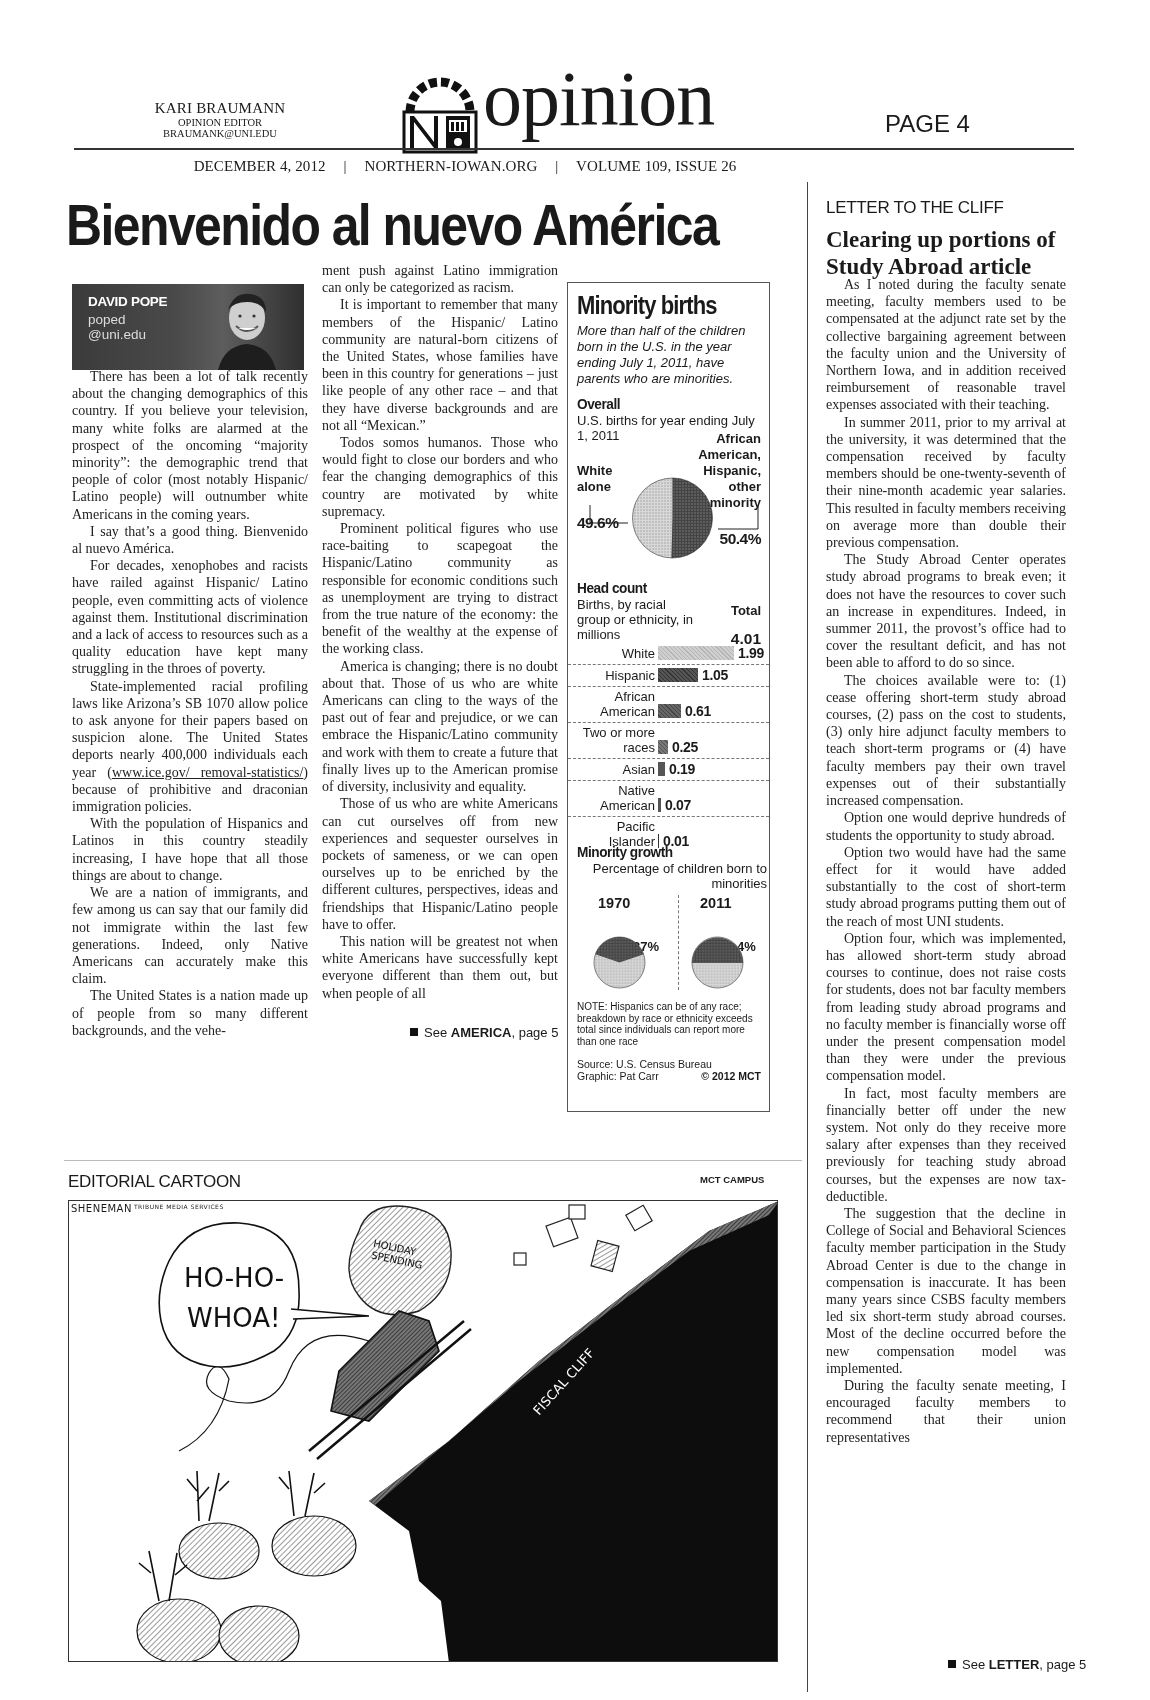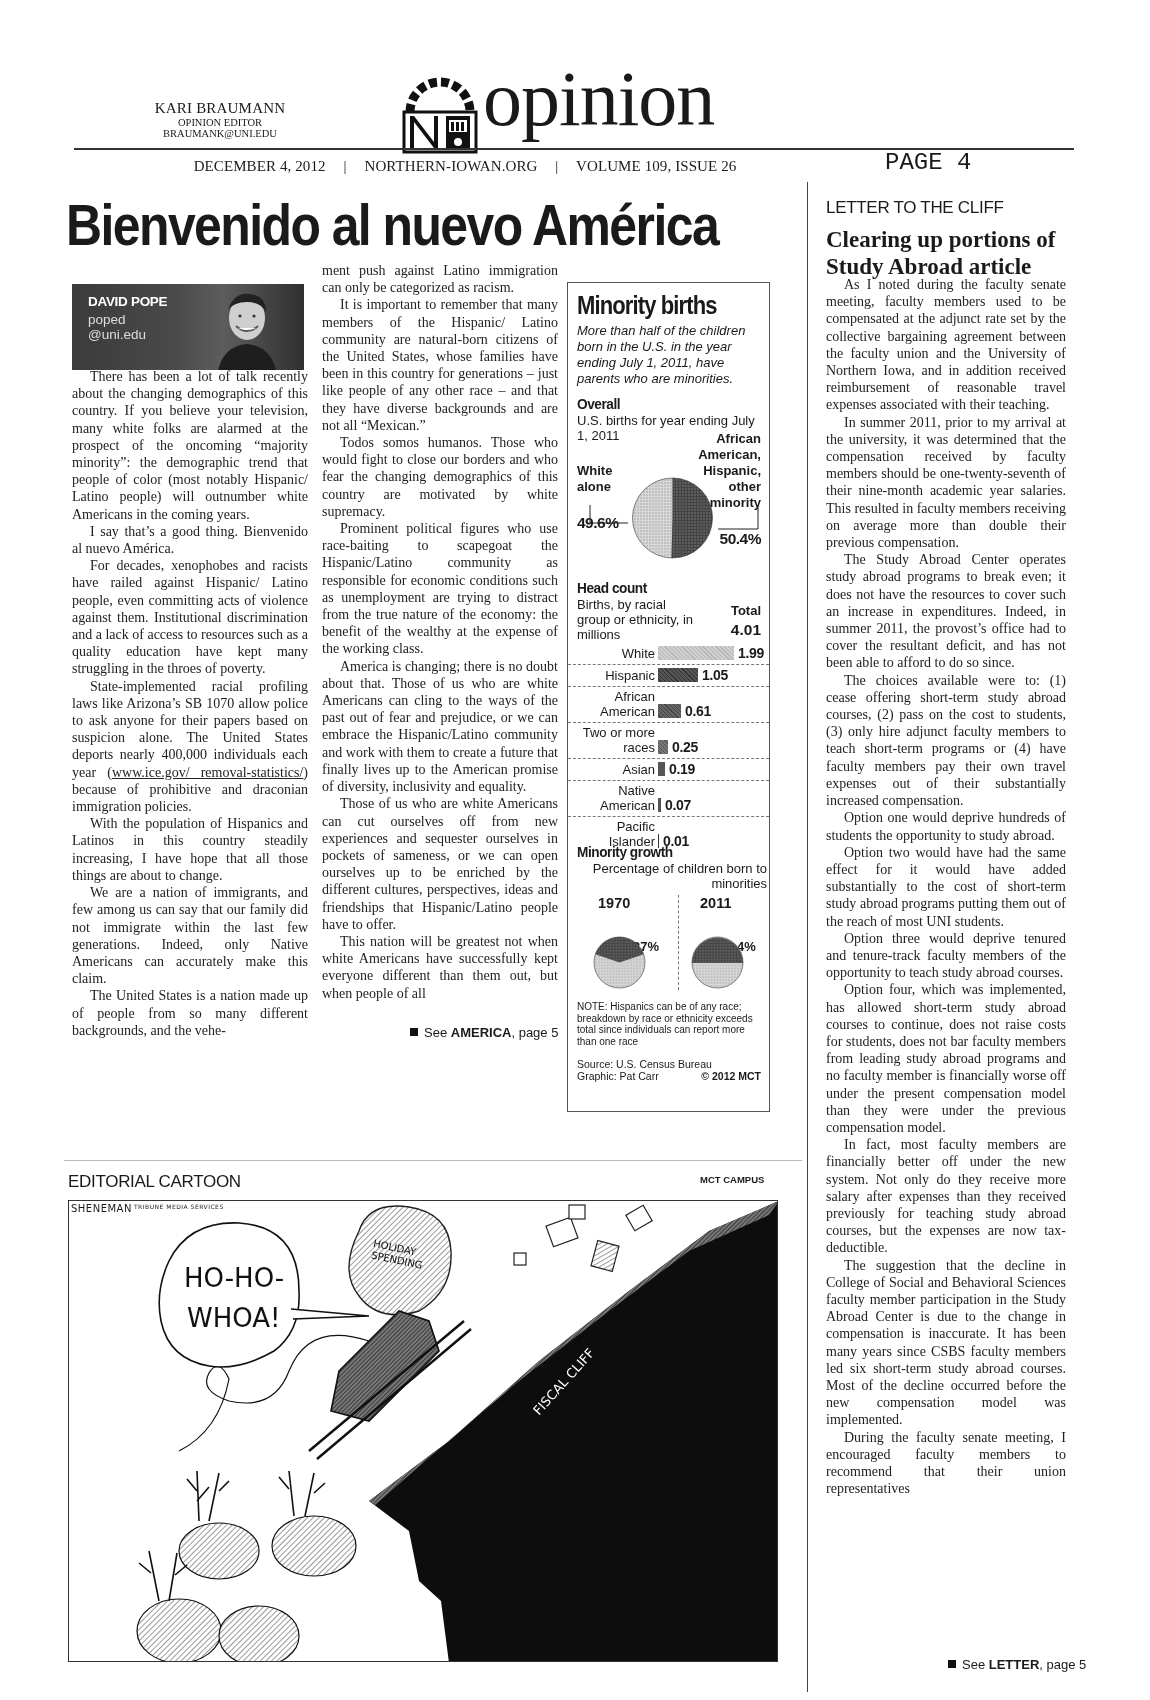--- a/index.html
+++ b/index.html
@@ -7,21 +7,21 @@
   body { position: relative; color: #1a1a1a; font-family: "DejaVu Serif", "Liberation Serif", serif; }
 
   
   .masthead { position: absolute; left: 0; top: 0; width: 1150px; height: 180px; }
   .editor-block { position: absolute; left: 150px; top: 100px; width: 140px; text-align: center; font-family: "Liberation Serif", serif; line-height: 1.1; }
   .editor-name { font-size: 15px; letter-spacing: 0.2px; }
   .editor-title { font-size: 10.5px; }
   .editor-email { font-size: 10.5px; }
   .logo { position: absolute; left: 400px; top: 68px; width: 80px; height: 86px; }
   .section-title { position: absolute; left: 483px; top: 60px; font-family: "Liberation Serif", serif; font-size: 78px; line-height: 1; letter-spacing: -1px; }
-  .page-num { position: absolute; left: 885px; top: 110px; font-family: Liberation Mono, monospace; font-size: 24px; margin-top: 39px; }
+  .page-num { position: absolute; left: 885px; top: 110px; font-family: Liberation Sans, sans-serif; font-size: 24px; }
   .rule-top { position: absolute; left: 74px; top: 148px; width: 1000px; height: 1.5px; background: #333; }
   .dateline { position: absolute; left: 0; width: 930px; top: 158px; text-align: center; font-family: "Liberation Serif", serif; font-size: 15px; letter-spacing: 0.1px; }
   .dateline .sep { display: inline-block; margin: 0 14px; }
 
   
   .headline { position: absolute; left: 66px; top: 196px; width: 730px; font-family: "Liberation Sans", sans-serif; font-weight: 700; font-size: 58px; line-height: 1; letter-spacing: -1.8px; transform: scaleX(0.86); transform-origin: left top; white-space: nowrap; }
 
   
   .col { position: absolute; font-family: "Liberation Serif", serif; font-size: 14px; line-height: 17.2px; text-align: justify; color: #222; }
   .col p { text-indent: 18px; hyphens: manual; }
@@ -53,21 +53,21 @@
   .ov-h { position: absolute; left: 9px; top: 112px; }
   .ov-sub { position: absolute; left: 9px; top: 130px; width: 190px; }
   .pie-lab-left { position: absolute; left: 9px; top: 180px; font-weight: 700; font-size: 13px; line-height: 16px; }
   .pie-lab-left .pct, .pie-lab-right .pct { font-size: 15.5px; display: block; margin-top: 20px; letter-spacing: -0.5px; }
   .pie-lab-right { position: absolute; right: 8px; top: 148px; text-align: right; font-weight: 700; font-size: 13px; line-height: 16px; }
   .pie-main { position: absolute; left: 60px; top: 190px; width: 90px; height: 90px; }
 
   .hc-h { position: absolute; left: 9px; top: 296px; }
   .hc-sub { position: absolute; left: 9px; top: 314px; width: 120px; }
   .hc-total { position: absolute; right: 8px; top: 320px; text-align: right; font-size: 13px; font-weight: 700; line-height: 16px; }
-  .hc-total .v { font-size: 15.5px; display: block; margin-top: 3px; }
+  .hc-total .v { font-size: 15.5px; display: block; margin-top: 12px; }
   .bars { position: absolute; left: 0; top: 360px; width: 201px; }
   .bar-row { position: relative; border-bottom: 1px dashed #777; display: flex; align-items: flex-end; padding: 2px 0 3px 0; }
   .bar-row:last-child { border-bottom: none; }
   .bar-label { width: 89px; text-align: right; font-size: 13px; line-height: 15px; padding-right: 2px; }
   .bar-fill { height: 14px; margin-left: 1px; margin-bottom: 1px; }
   .bar-val { font-weight: 700; font-size: 14px; margin-left: 4px; letter-spacing: -0.3px; }
 
   .mg-h { position: absolute; left: 9px; top: 560px; }
   .mg-sub { position: absolute; left: 9px; top: 578px; width: 190px; text-align: right; }
   .mg-year { position: absolute; top: 612px; font-weight: 700; font-size: 14.5px; }
@@ -288,21 +288,20 @@
 <div class="col-divider"></div>
 <div class="letter-kicker">LETTER TO THE CLIFF</div>
 <h2 class="letter-title">Clearing up portions of Study Abroad article</h2>
 <div class="col col-letter">
   <p>As I noted during the faculty senate meeting, faculty members used to be compensated at the adjunct rate set by the collective bargaining agreement between the faculty union and the University of Northern Iowa, and in addition received reimbursement of reasonable travel expenses associated with their teaching.</p>
   <p>In summer 2011, prior to my arrival at the university, it was determined that the compensation received by faculty members should be one-twenty-seventh of their nine-month academic year salaries. This resulted in faculty members receiving on average more than double their previous compensation.</p>
   <p>The Study Abroad Center operates study abroad programs to break even; it does not have the resources to cover such an increase in expenditures. Indeed, in summer 2011, the provost’s office had to cover the resultant deficit, and has not been able to afford to do so since.</p>
   <p>The choices available were to: (1) cease offering short-term study abroad courses, (2) pass on the cost to students, (3) only hire adjunct faculty members to teach short-term programs or (4) have faculty members pay their own travel expenses out of their substantially increased compensation.</p>
   <p>Option one would deprive hundreds of students the opportunity to study abroad.</p>
   <p>Option two would have had the same effect for it would have added substantially to the cost of short-term study abroad programs putting them out of the reach of most UNI students.</p>
-  <p>Option three would deprive tenured and tenure-track faculty members of the opportunity to teach study abroad courses.</p>
   <p>Option four, which was implemented, has allowed short-term study abroad courses to continue, does not raise costs for students, does not bar faculty members from leading study abroad programs and no faculty member is financially worse off under the present compensation model than they were under the previous compensation model.</p>
   <p>In fact, most faculty members are financially better off under the new system. Not only do they receive more salary after expenses than they received previously for teaching study abroad courses, but the expenses are now tax-deductible.</p>
   <p>The suggestion that the decline in College of Social and Behavioral Sciences faculty member participation in the Study Abroad Center is due to the change in compensation is inaccurate. It has been many years since CSBS faculty members led six short-term study abroad courses. Most of the decline occurred before the new compensation model was implemented.</p>
   <p>During the faculty senate meeting, I encouraged faculty members to recommend that their union representatives</p>
 </div>
 <div class="see-more see-letter">
   <span class="sq"></span><span>See </span><b>LETTER</b><span>, page 5</span>
 </div>
 
 <div class="cartoon-rule"></div>

